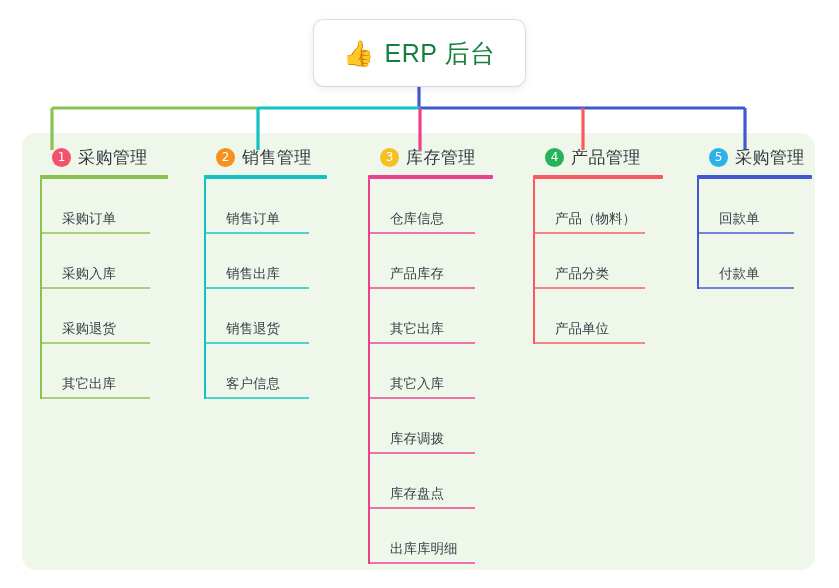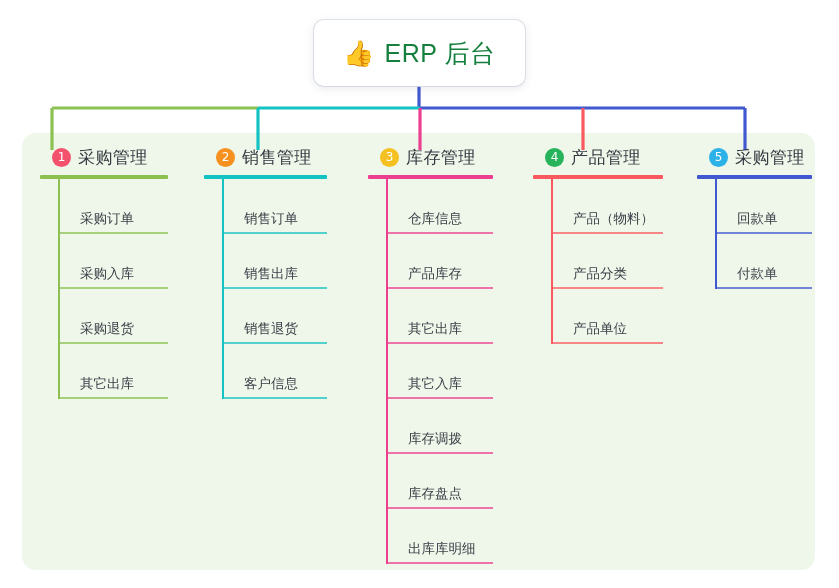--- a/index.html
+++ b/index.html
@@ -101,21 +101,20 @@
     letter-spacing: 0.4px;
   }
   .col-rule {
     height: 4px;
     border-radius: 1px;
     margin-top: 6px;
   }
 
   .items {
     position: relative;
-    margin-left: 18px;
     padding-top: 0;
   }
   .item {
     position: relative;
     height: 55px;
     box-sizing: border-box;
   }
   .item .item-label {
     position: absolute;
     left: 22px;

